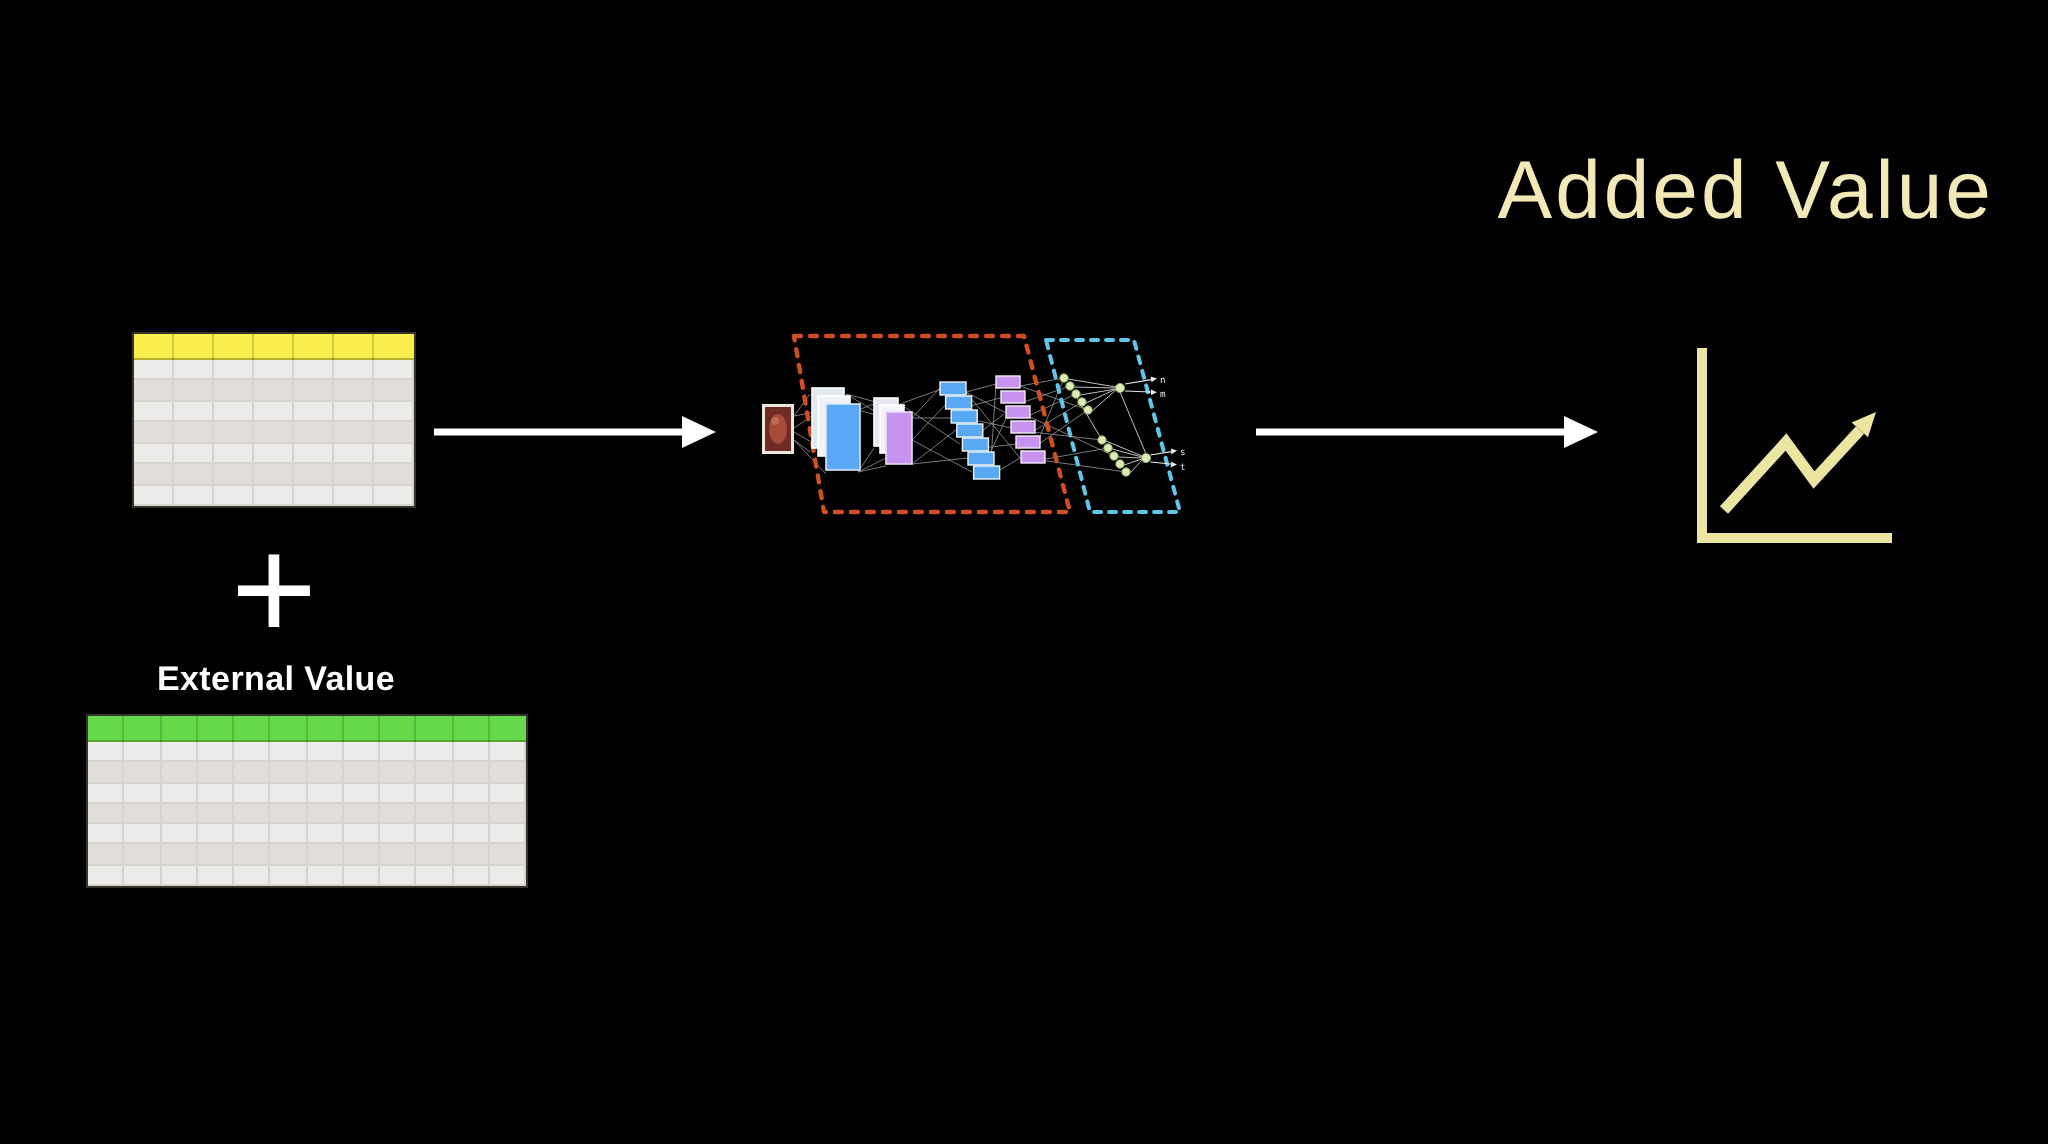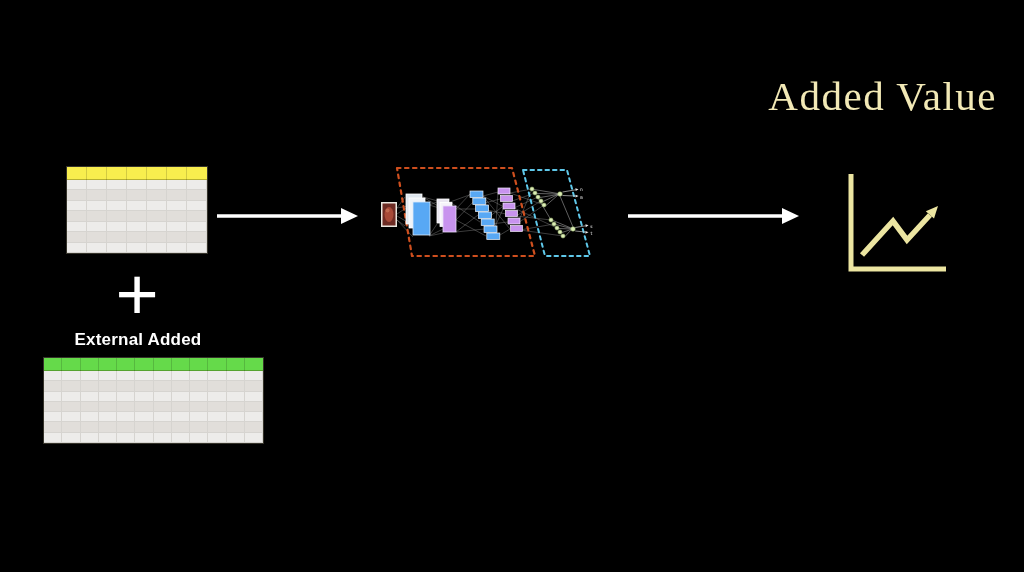--- a/index.html
+++ b/index.html
@@ -1,19 +1,19 @@
 <!DOCTYPE html>
 <html style="--background: #000000; --title_color: #f2e9b6; --arrow_color: #ffffff; --encoder_outline: #cf4f1e; --head_outline: #5fc8ea; --conv_color: #58a8f4; --dense_color: #c893ee; --node_color: #dcedb4; --chart_color: #ece5a1; --wire_color: #8f8f8f;"><head>
 <meta charset="utf-8">
 <style>
   html,body{margin:0;padding:0;}
   body{background:#111;font-family:"Liberation Sans",sans-serif;}
   .slide{position:relative;width:1024px;height:572px;background:var(--background,#000);overflow:hidden;}
 
-  .title{position:absolute;top:72px;right:27px;font-family:Liberation Serif, serif;
+  .title{position:absolute;top:72px;right:27px;font-family:Liberation Sans, sans-serif;
          font-size:41px;color:var(--title_color);letter-spacing:1.5px;white-space:nowrap;}
 
   
   .sheet{position:absolute;display:flex;flex-direction:column;border:1px solid #35332a;box-sizing:border-box;}
   .sheet-input{left:66px;top:166px;width:142px;height:88px;}
   .sheet-external{left:43px;top:357px;width:221px;height:87px;}
   .t-head{flex:0 0 13px;display:grid;box-shadow:inset 0 -1px rgba(60,60,0,.35);}
   .hcell{border-right:1px solid rgba(0,0,0,.15);}
   .hcell:last-child{border-right:none;}
   .t-body{flex:1;display:grid;background:#ebeae8;}
@@ -120,21 +120,21 @@
         <div class="bcell"></div>
         <div class="bcell"></div>
         <div class="bcell"></div>
         <div class="bcell"></div>
         <div class="bcell"></div>
       </div>
   </div>
 
   <div class="plus">+</div>
 
-  <div class="ext-label">External Added</div>
+  <div class="ext-label">External Value</div>
 
   <div class="sheet sheet-external">
     <div class="t-head" style="background: rgb(101, 218, 74); grid-template-columns: repeat(12, 1fr);">
         <div class="hcell"></div>
         <div class="hcell"></div>
         <div class="hcell"></div>
         <div class="hcell"></div>
         <div class="hcell"></div>
         <div class="hcell"></div>
         <div class="hcell"></div>

